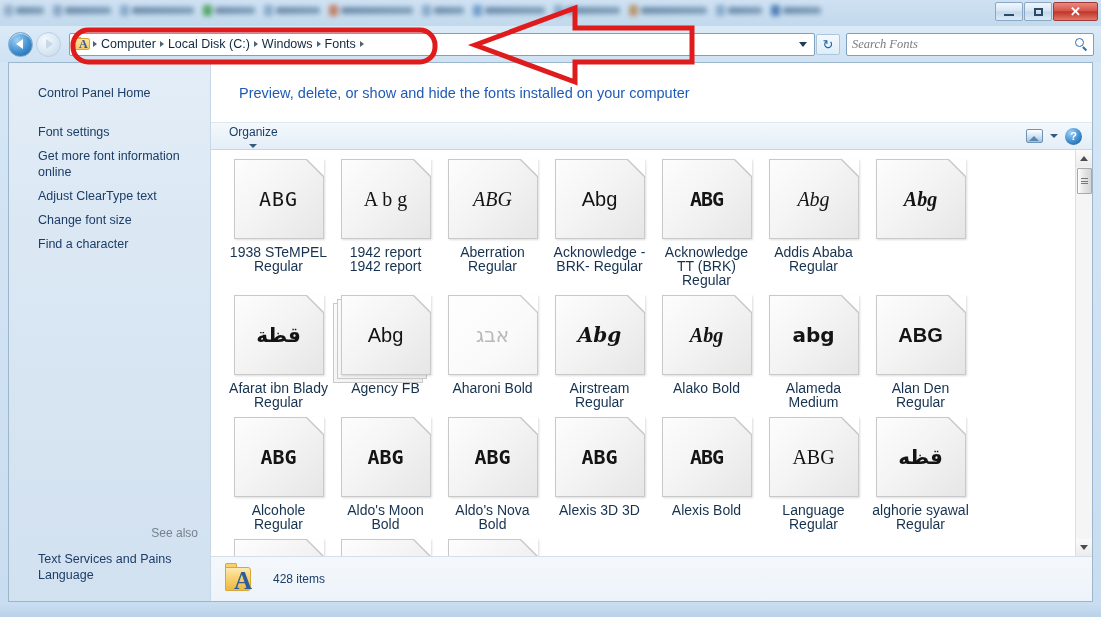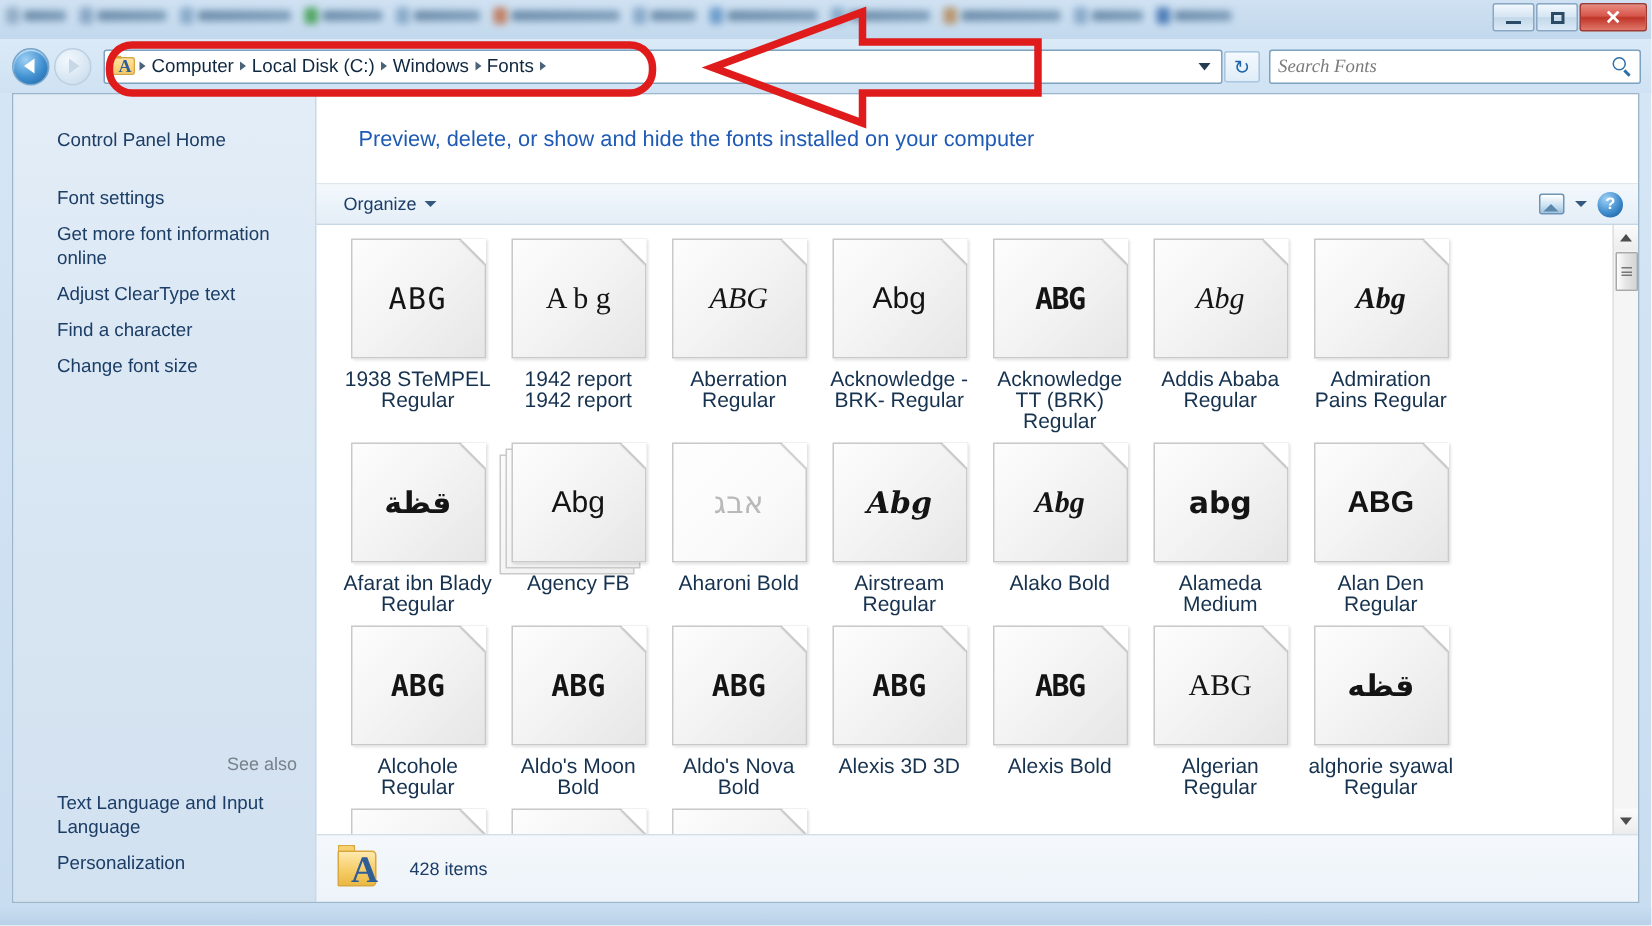--- a/index.html
+++ b/index.html
@@ -209,21 +209,21 @@
   .toolbar {
     height: 27px; flex: none;
     background: linear-gradient(180deg,#f3f8fc 0%, #e4eef7 100%);
     border-bottom: 1px solid #c5d6e5;
     display: flex; align-items: center;
     padding: 0 6px 0 12px;
   }
   .tb-item {
     font-size: 12px; color: #1b3d66;
     display: flex; align-items: center; gap: 5px;
-    padding: 2px 6px; border-radius: 2px;
+    padding: 2px 6px; border-radius: 2px; flex-direction: column;
   }
   .tb-caret {
     width: 0; height: 0;
     border-left: 4px solid transparent; border-right: 4px solid transparent;
     border-top: 4.5px solid #33597f;
   }
   .tb-right { margin-left: auto; display: flex; align-items: center; gap: 7px; padding-right: 4px; }
   .view-icon {
     width: 17px; height: 14px;
     border: 1px solid #6d93b5; border-radius: 2px;
@@ -503,28 +503,27 @@
   </div>
 
   <div class="window-body">
 
     <div class="sidebar">
       <div class="side-link top">Control Panel Home</div>
       <div id="sidebar-links">
           <div class="side-link">Font settings</div>
           <div class="side-link">Get more font information online</div>
           <div class="side-link">Adjust ClearType text</div>
+          <div class="side-link">Change font size</div>
           <div class="side-link">Find a character</div>
-          <div class="side-link">Change font size</div>
         </div>
       <div class="see-also">
         <div class="heading">See also</div>
         <div id="see-also-links">
-            <div class="side-link">Text Language and Input Language</div>
-            <div class="side-link">Personalization</div>
+            <div class="side-link">Text Services and Pains Language</div>
           </div>
       </div>
     </div>
 
     <div class="content">
       <div class="content-head">
         <div class="title">Preview, delete, or show and hide the fonts installed on your computer</div>
       </div>
 
       <div class="toolbar">
@@ -590,21 +589,20 @@
                 <div class="sample s-serif-i">Abg</div>
               </div>
               <div class="label">Addis Ababa Regular</div>
             </div>
             <div class="tile">
               <div class="page">
                 <div class="sheet"></div>
                 <div class="fold"></div>
                 <div class="sample s-script2">Abg</div>
               </div>
-              <div class="label">Admiration Pains Regular</div>
             </div>
             <div class="tile">
               <div class="page">
                 <div class="sheet"></div>
                 <div class="fold"></div>
                 <div class="sample s-arab">قظة</div>
               </div>
               <div class="label">Afarat ibn Blady Regular</div>
             </div>
             <div class="tile">
@@ -696,21 +694,21 @@
                 <div class="sample s-block">ABG</div>
               </div>
               <div class="label">Alexis Bold</div>
             </div>
             <div class="tile">
               <div class="page">
                 <div class="sheet"></div>
                 <div class="fold"></div>
                 <div class="sample s-smallcap">ABG</div>
               </div>
-              <div class="label">Algerian Regular</div>
+              <div class="label">Language Regular</div>
             </div>
             <div class="tile">
               <div class="page">
                 <div class="sheet"></div>
                 <div class="fold"></div>
                 <div class="sample s-arab">قظه</div>
               </div>
               <div class="label">alghorie syawal Regular</div>
             </div>
             <div class="tile">

